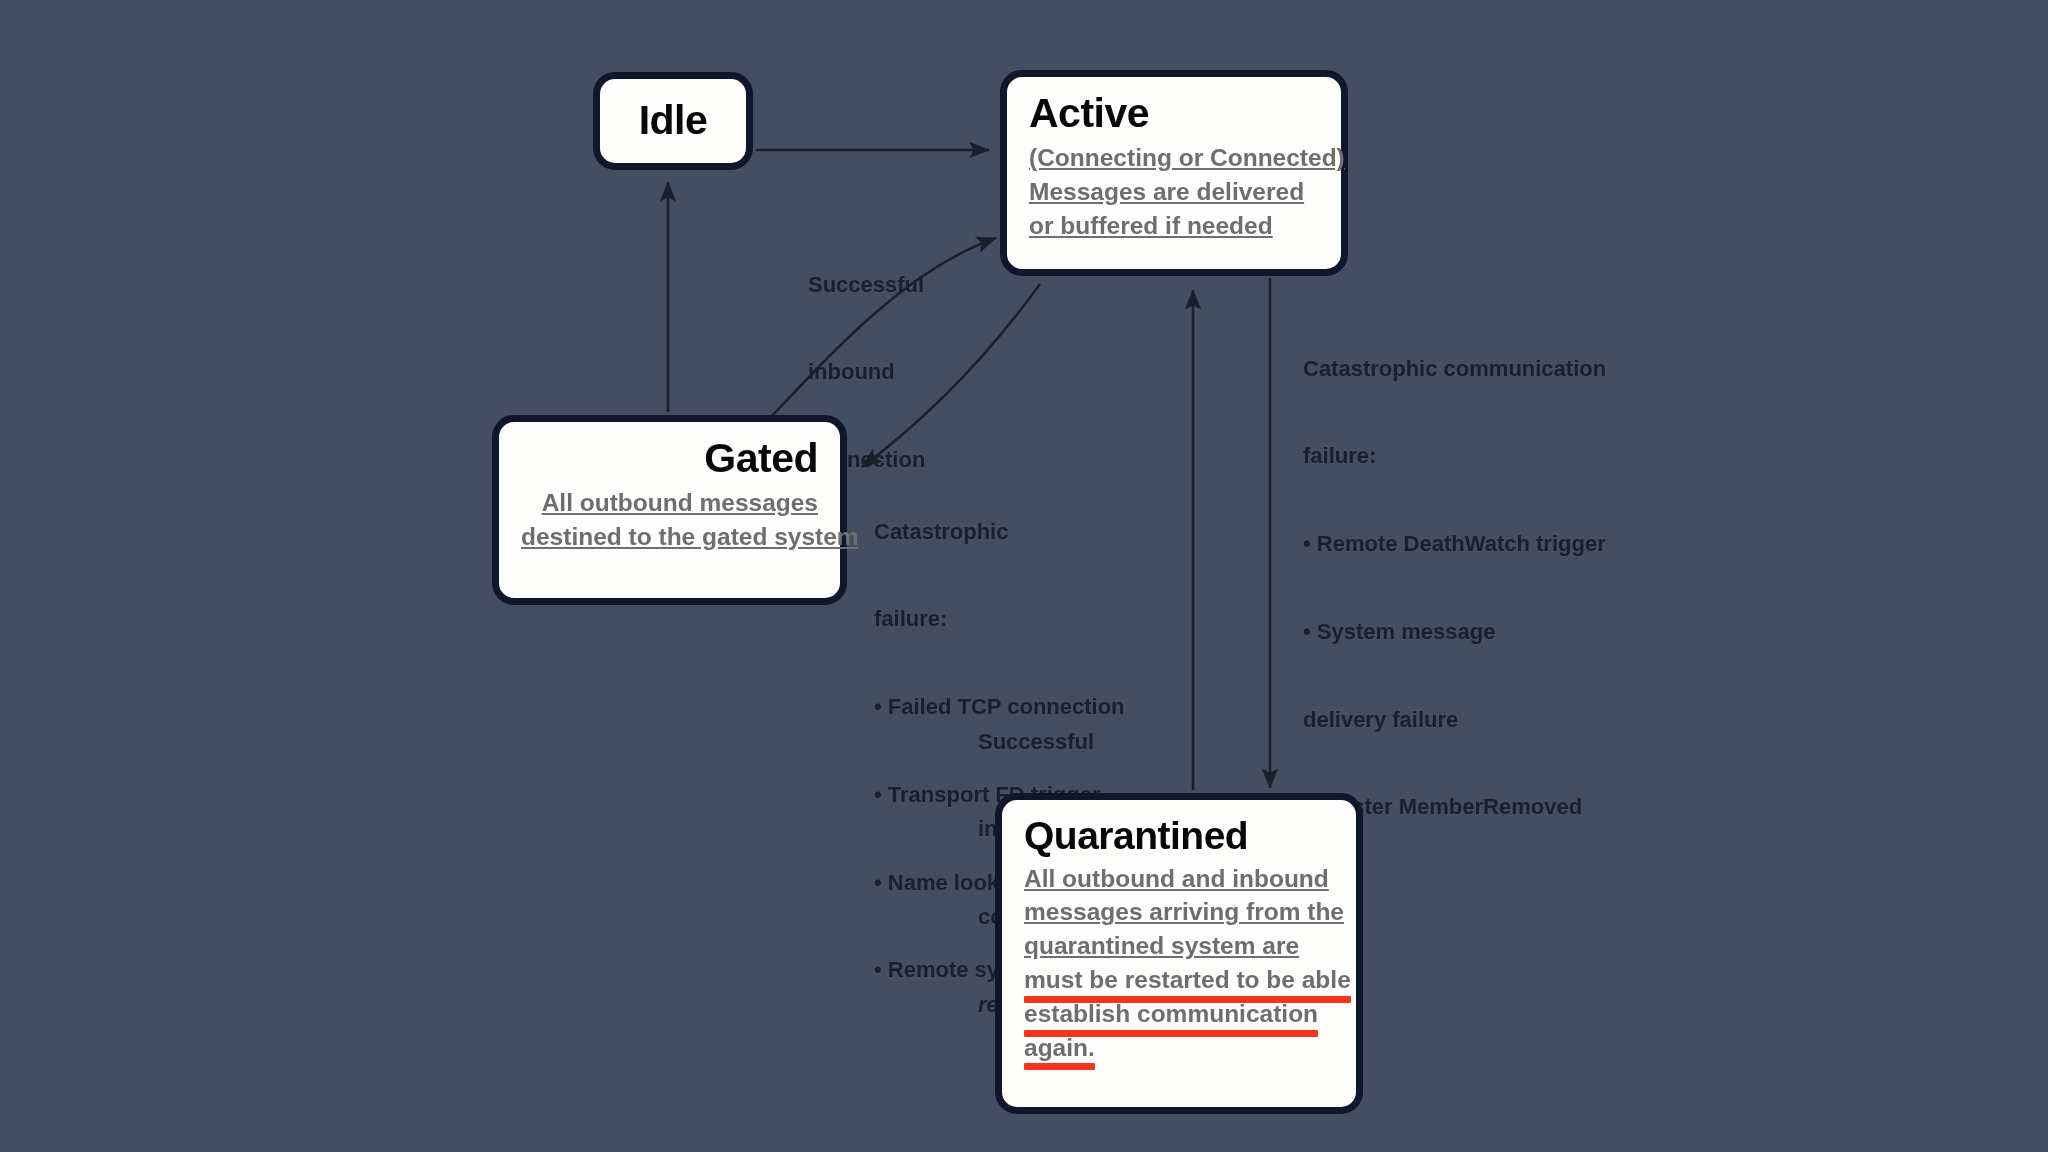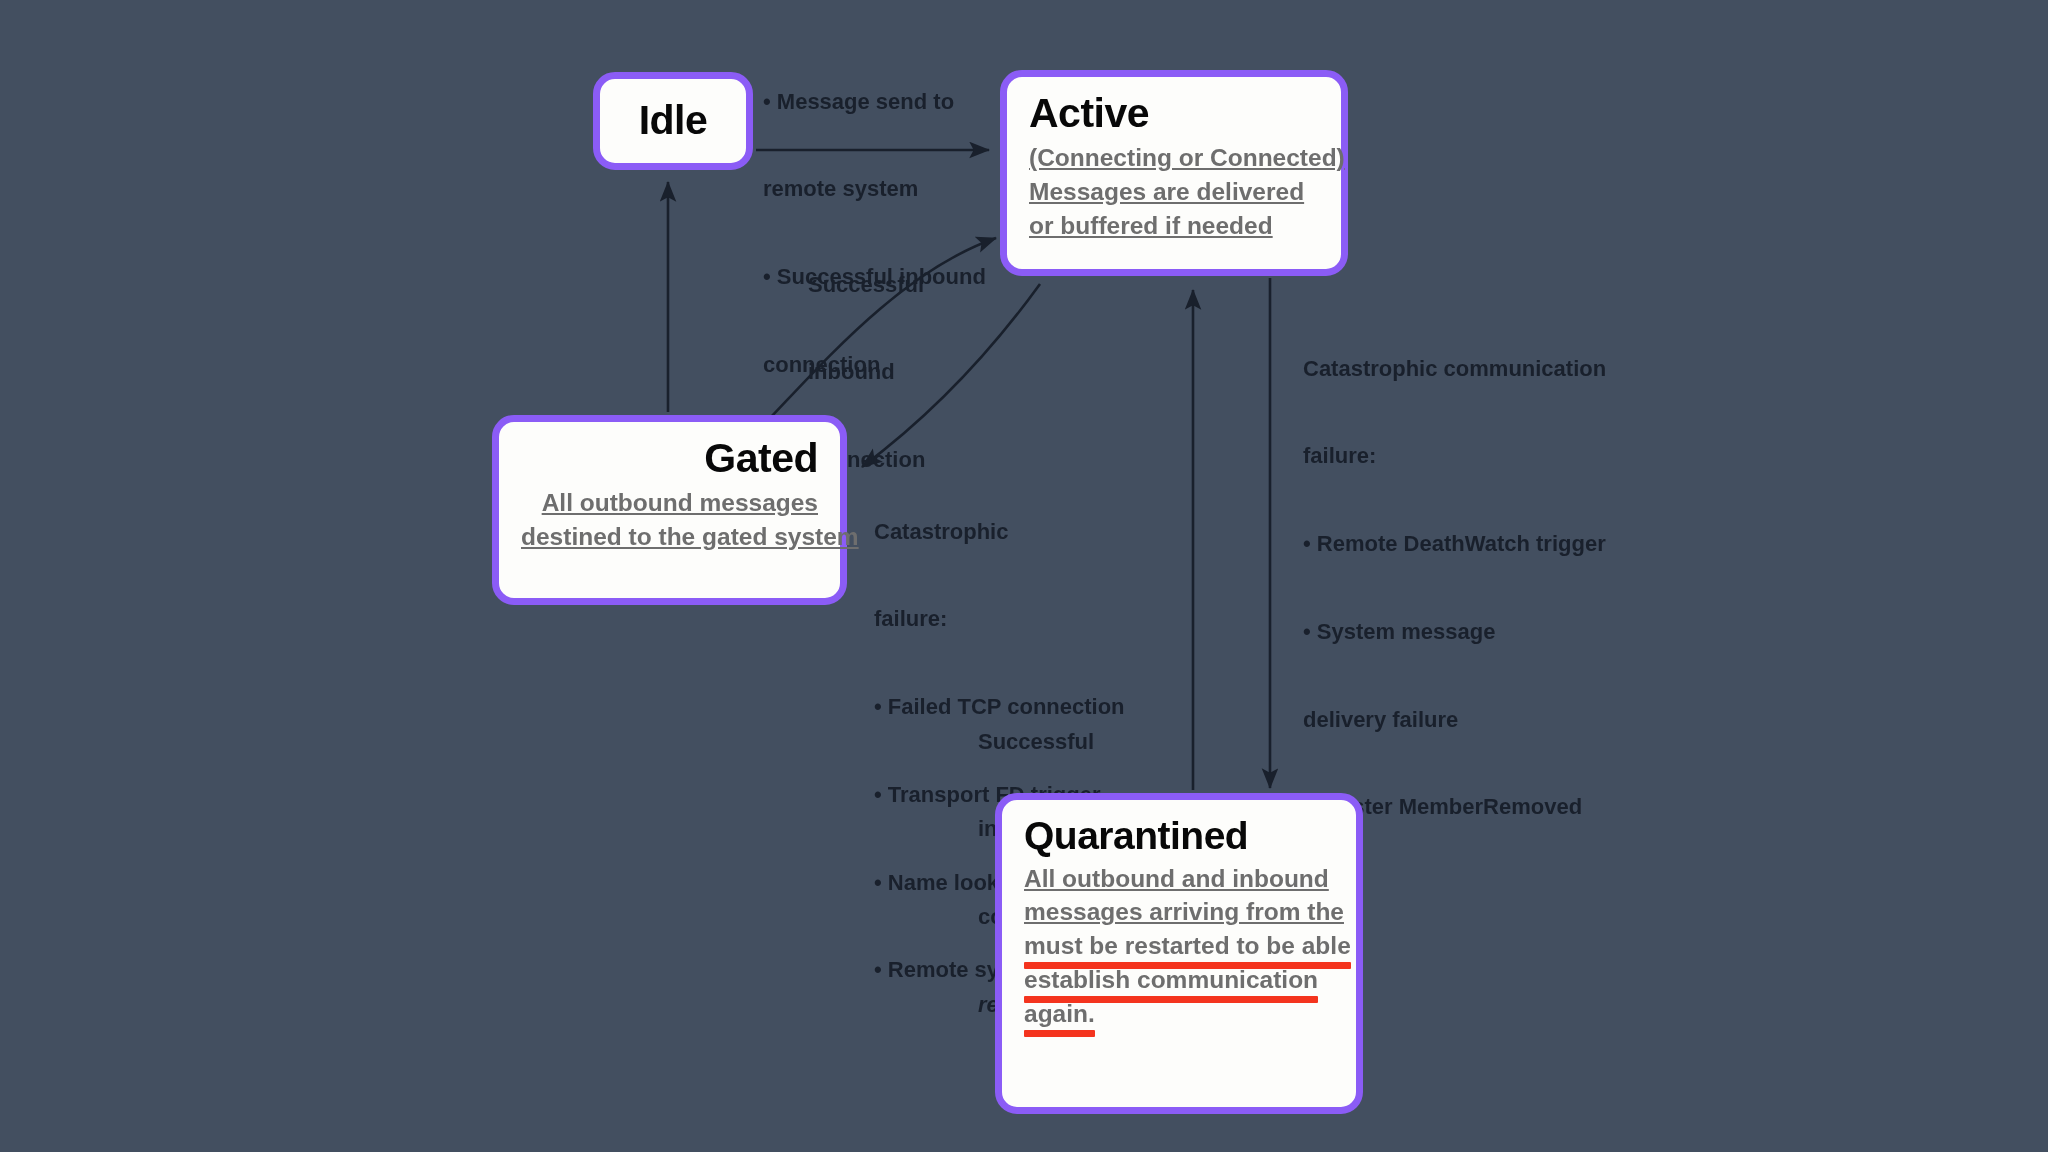--- a/index.html
+++ b/index.html
@@ -19,21 +19,21 @@
     position: absolute;
     left: 0; top: 0;
     width: 2048px;
     height: 1152px;
   }
 
   
   .node {
     position: absolute;
     background: #fdfdfb;
-    border: 7px solid #8b5cf6;
+    border: 7px solid #0f172a;
     border-radius: 22px;
     box-sizing: border-box;
     padding: 14px 22px 16px 22px;
   }
   .node-title {
     font-size: 41px;
     font-weight: bold;
     color: #080808;
     letter-spacing: -0.5px;
     line-height: 1.12;
@@ -116,26 +116,20 @@
 
     <path d="M 772,416 C 830,355 905,270 996,238" fill="none" stroke="#19202c" stroke-width="2.6" marker-end="url(#arrowhead)"></path>
 
     <path d="M 1040,284 C 985,360 925,420 862,467" fill="none" stroke="#19202c" stroke-width="2.6" marker-end="url(#arrowhead)"></path>
 
     <path d="M 1193,790 L 1193,290" fill="none" stroke="#19202c" stroke-width="2.6" marker-end="url(#arrowhead)"></path>
 
     <path d="M 1270,278 L 1270,788" fill="none" stroke="#19202c" stroke-width="2.6" marker-end="url(#arrowhead)"></path>
   </svg>
 
-  <div class="edge-label" style="left:763px; top:28px;">
-    <span class="line">• Message send to</span>
-    <span class="line">remote system</span>
-    <span class="line">• Successful inbound</span>
-    <span class="line">connection</span>
-  </div>
 
   <div class="edge-label" style="left:568px; top:355px;">
     <span class="line">Gate time</span>
     <span class="line">elapses</span>
   </div>
 
   <div class="edge-label" style="left:808px; top:211px;">
     <span class="line">Successful</span>
     <span class="line">inbound</span>
     <span class="line">connection</span>
@@ -186,19 +180,20 @@
       <span class="line">All outbound messages</span>
       <span class="line">destined to the gated system</span>
     </div>
   </div>
 
   <div class="node" id="node-quarantined">
     <div class="node-title small-title">Quarantined</div>
     <div class="node-body">
       <span class="line">All outbound and inbound</span>
       <span class="line">messages arriving from the</span>
+      <span class="line">quarantined system are</span>
       <span class="line"><span class="hl">must be restarted to be able</span></span>
       <span class="line"><span class="hl">establish communication</span></span>
       <span class="line"><span class="hl">again.</span></span>
     </div>
   </div>
 
 </div>
 
 </body></html>

